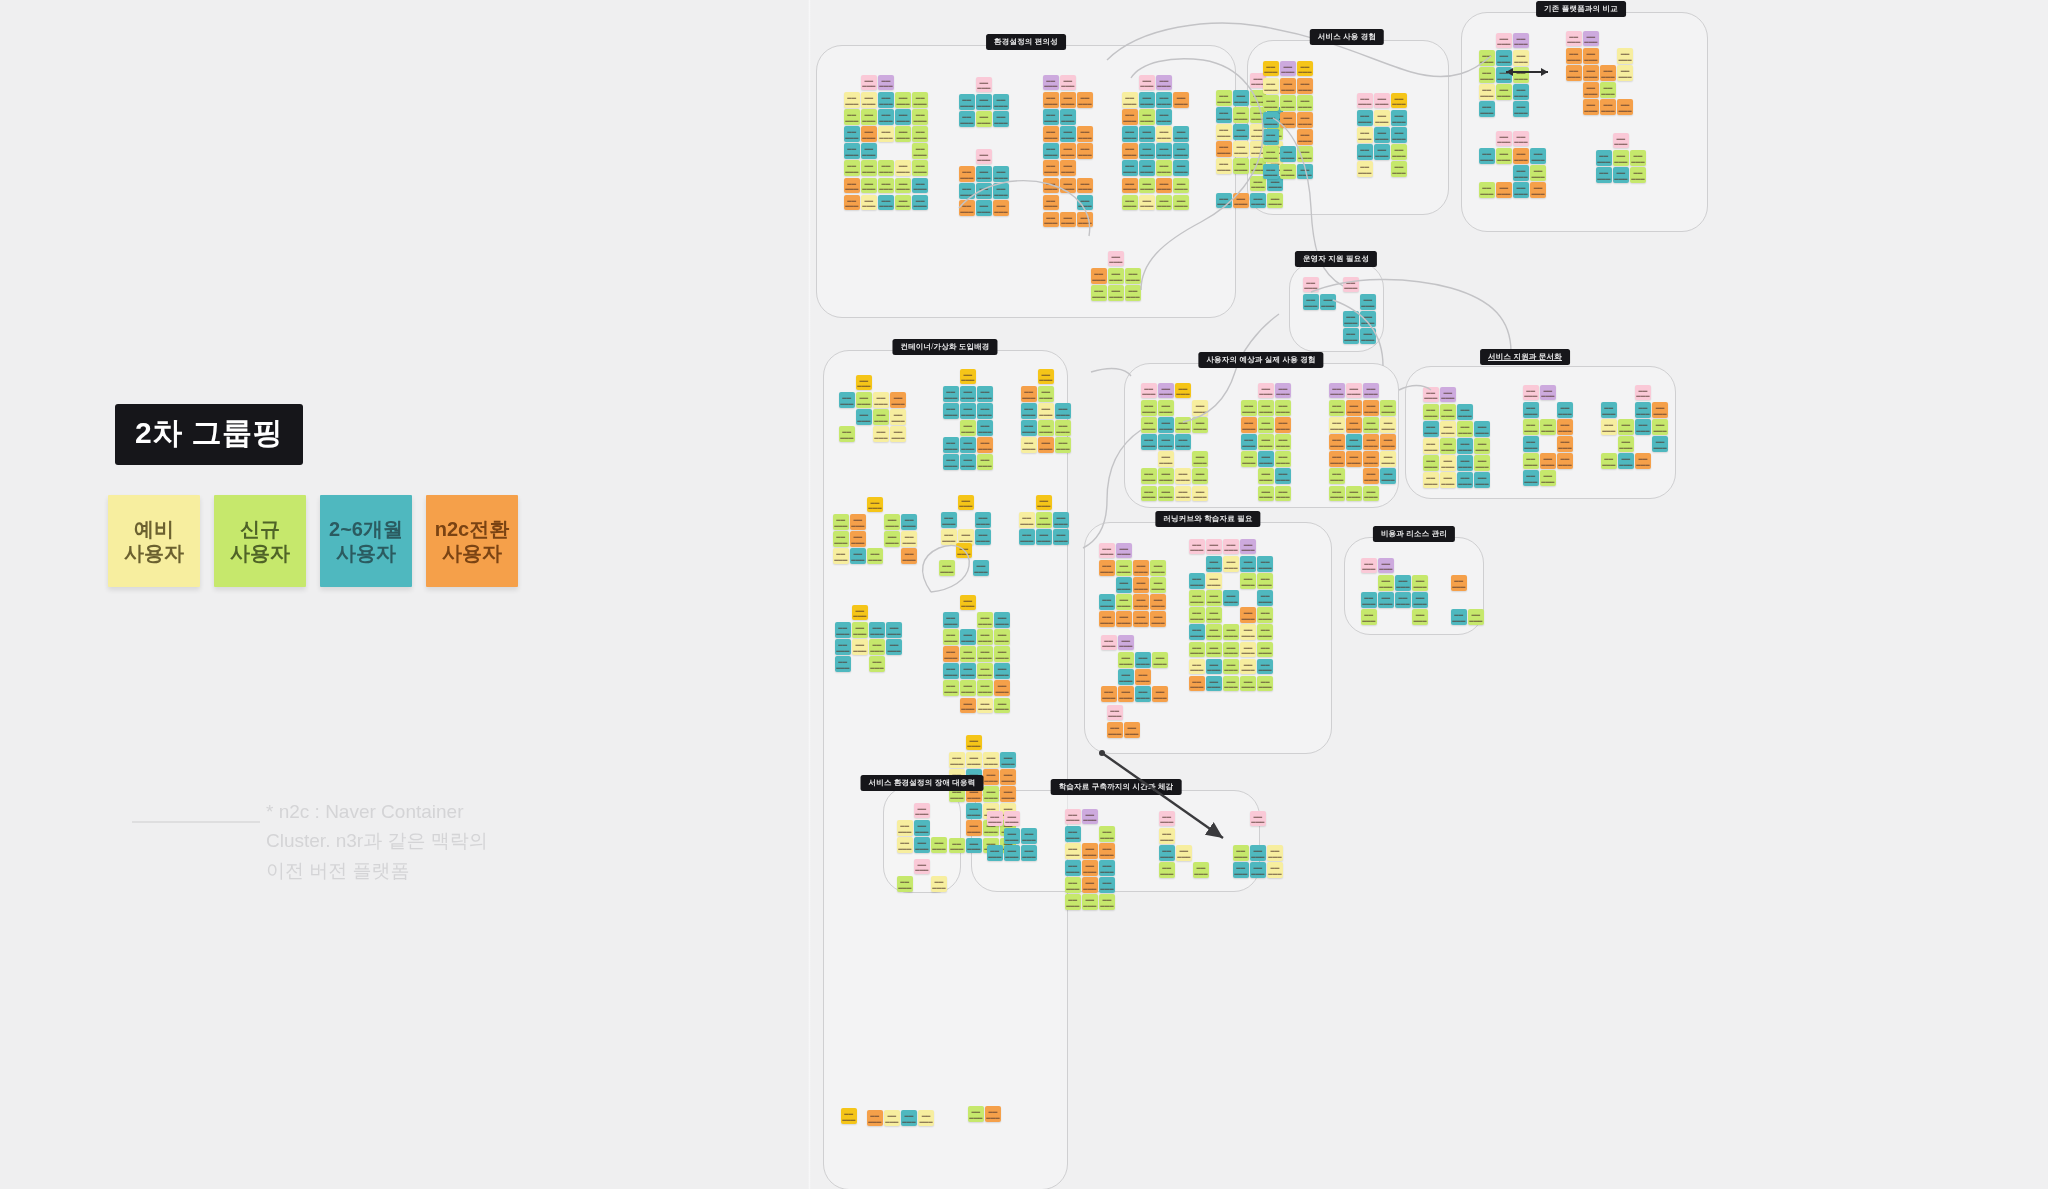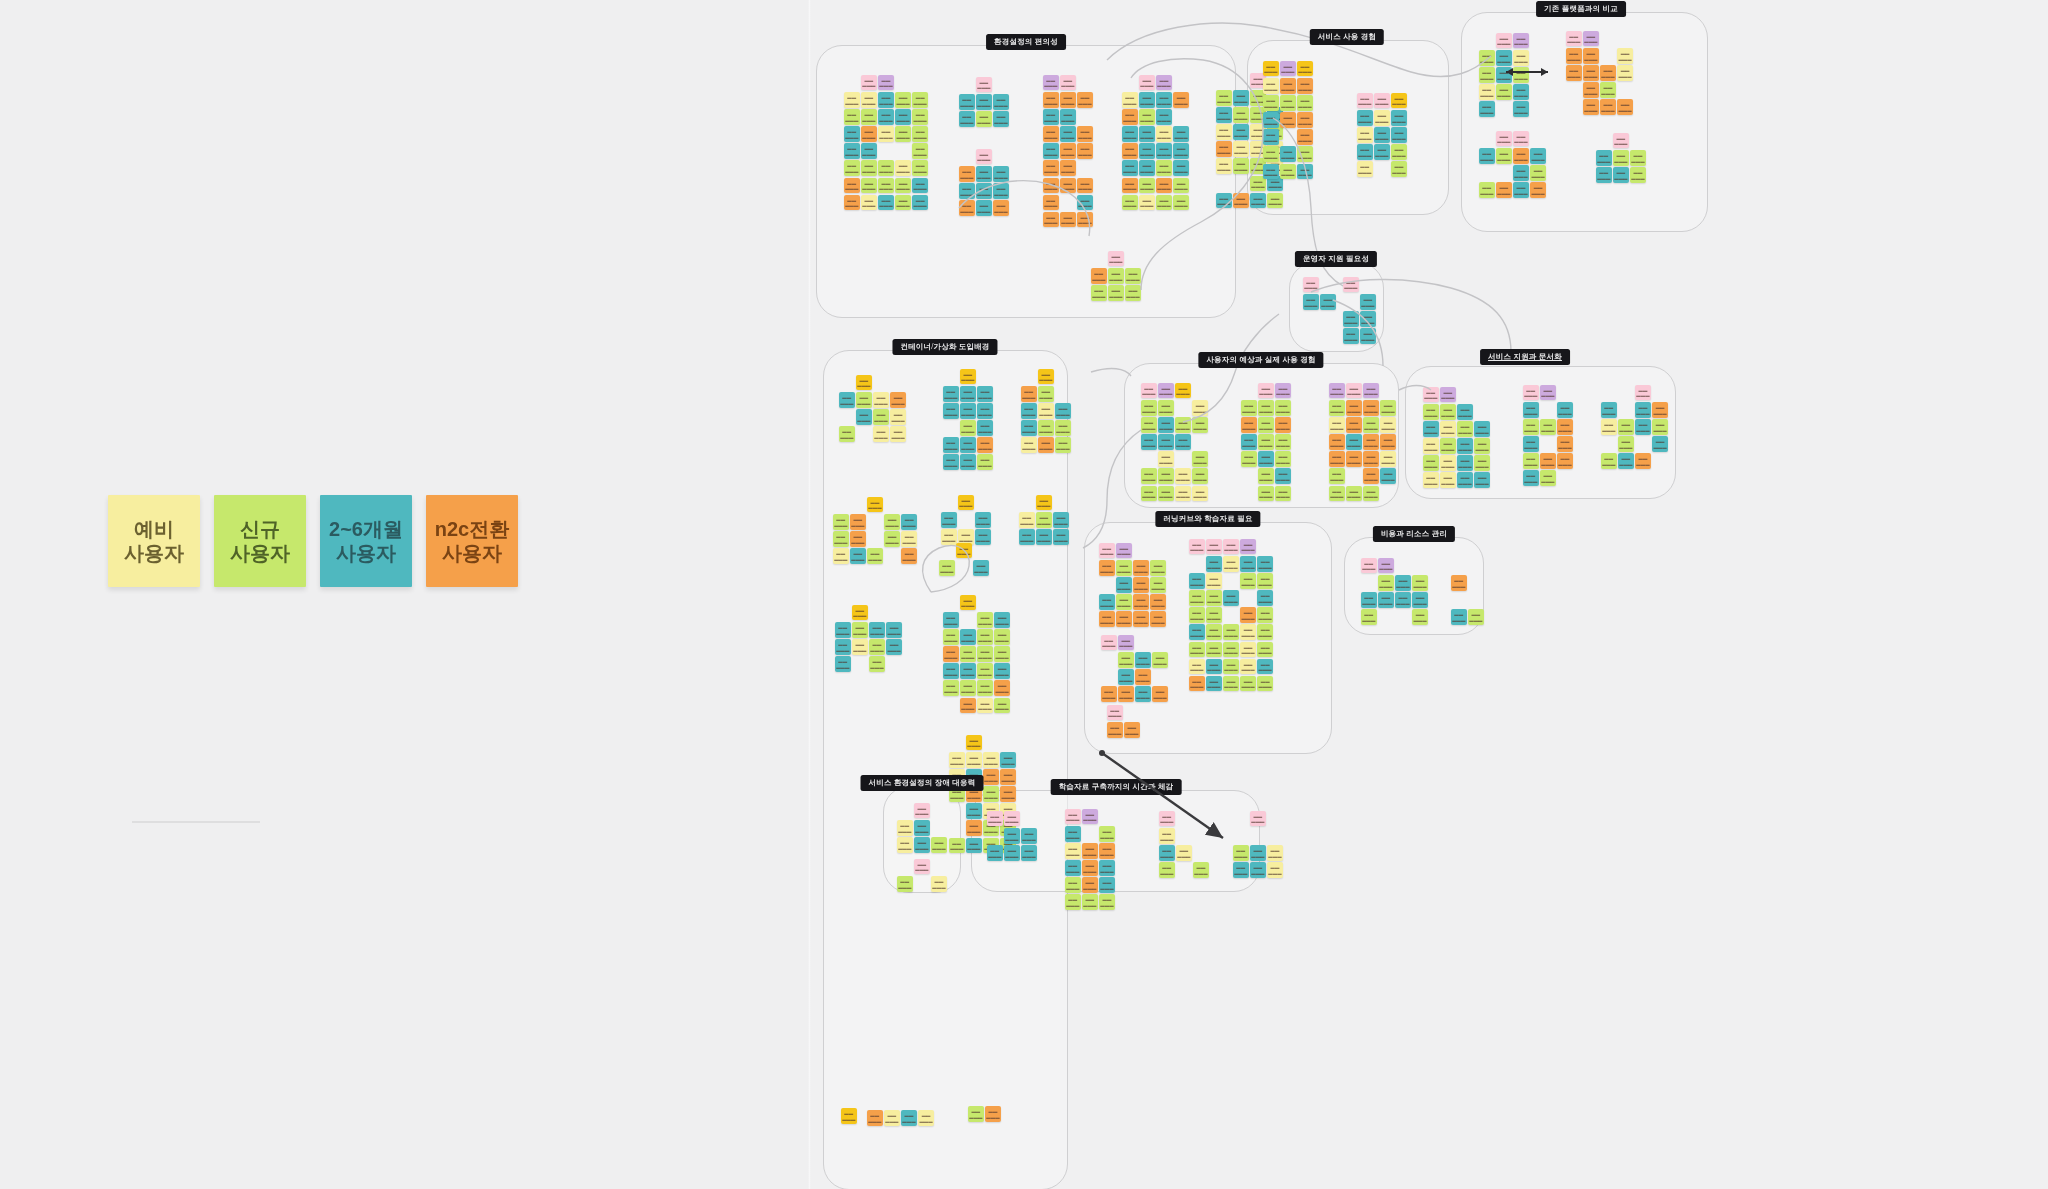--- a/index.html
+++ b/index.html
@@ -157,20 +157,21 @@
   .connector { position: absolute; pointer-events: none; z-index: 2; }
   .arrow-svg { position: absolute; pointer-events: none; z-index: 7; }
 </style>
 </head>
 <body>
 
 <div id="slide">
 
   <div id="left-panel">
 
+    <div id="section-chip">2차 그룹핑</div>
 
     <div id="legend">
         <div class="legend-row">
           <div class="sticky" style="background: rgb(247, 238, 159); color: rgb(107, 97, 48);">
             <span>예비</span>
             <span>사용자</span>
           </div>
           <div class="sticky" style="background: rgb(198, 232, 108); color: rgb(79, 99, 39);">
             <span>신규</span>
             <span>사용자</span>
@@ -181,20 +182,21 @@
           </div>
           <div class="sticky" style="background: rgb(245, 160, 74); color: rgb(122, 67, 19);">
             <span>n2c전환</span>
             <span>사용자</span>
           </div>
         </div>
       </div>
 
     <div id="factoids-row">
       <div id="factoids-rule"></div>
+      <div id="footnote">* n2c : Naver Container Cluster. n3r과 같은 맥락의 이전 버전 플랫폼</div>
     </div>
   </div>
 
   <div id="panel-divider"></div>
 
   <div id="right-panel">
     <svg class="connector" width="1237" height="1189" viewBox="0 0 1237 1189">
       <g fill="none" stroke="#c3c3c6" stroke-width="1.4">
         <path d="M320 78 C 330 62, 360 56, 392 60 C 430 66, 452 96, 452 132 C 452 176, 420 206, 390 222 C 352 242, 330 262, 330 290"></path>
         <path d="M148 208 C 170 182, 208 176, 238 184 C 268 192, 282 214, 278 236"></path>

